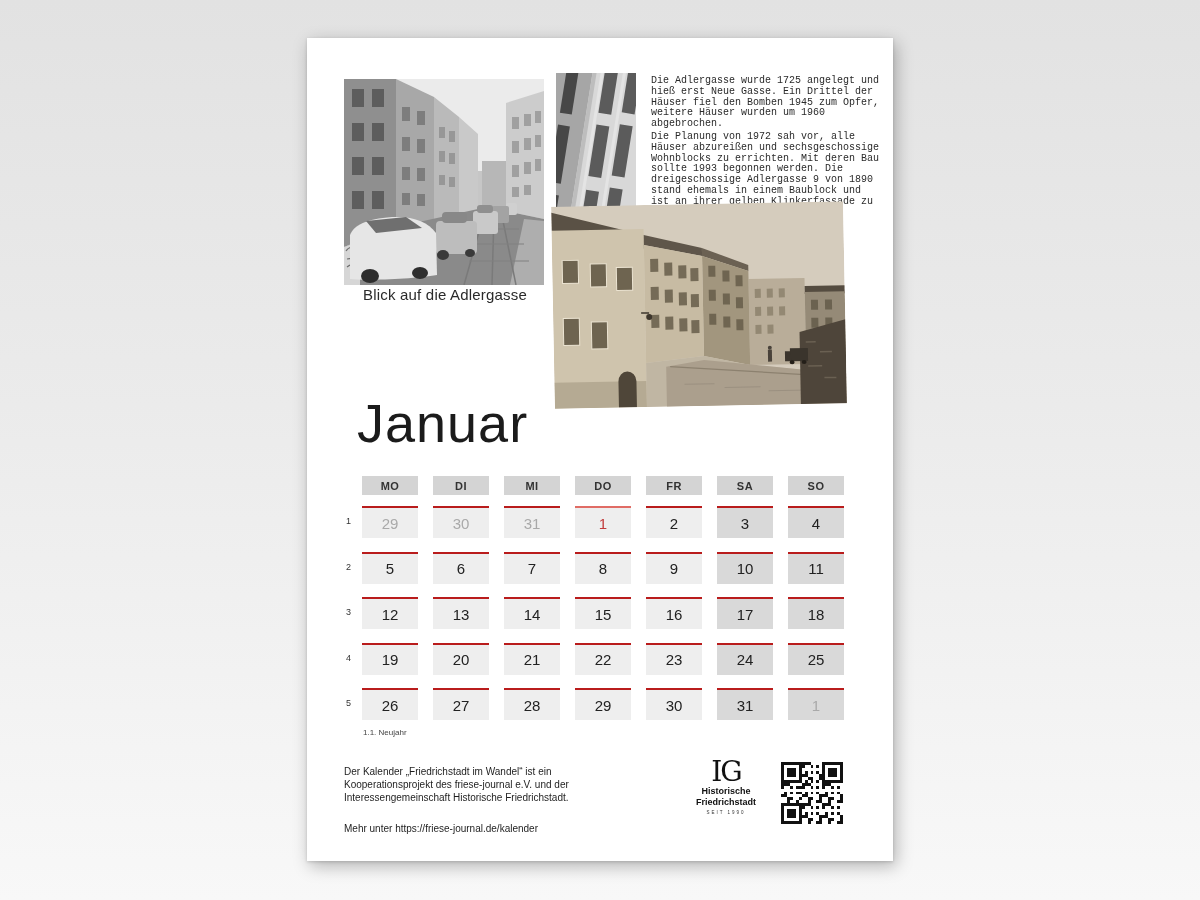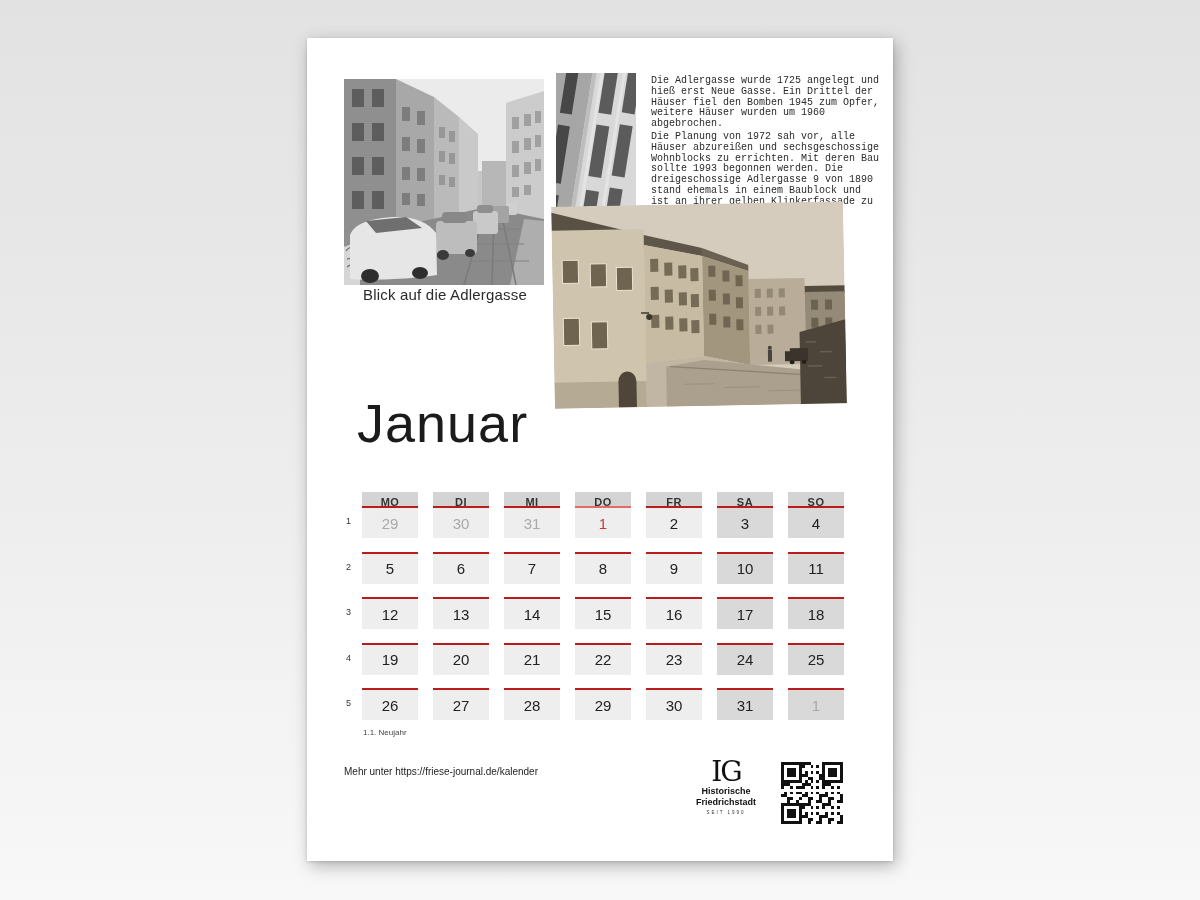--- a/index.html
+++ b/index.html
@@ -16,21 +16,21 @@
   }
   .photo { position:absolute; overflow:hidden; }
   .photo svg { display:block; }
   .photo-a { left:37px; top:41px; width:200px; height:206px; }
   .photo-b { left:249px; top:35px; width:80px; height:186px; }
   .photo-c { left:246px; top:166px; width:292px; height:202px; transform:rotate(-1.1deg); z-index:3; }
   .info-text { position:absolute; left:344px; top:38px; width:232px; font-size:10px; line-height:1.08; color:#2a2a2a;font-family:Liberation Mono, monospace; }
   .info-text p + p { margin-top:2px; }
   .caption { position:absolute; left:56px; top:248px; font-size:15px; color:#2a2a2a; letter-spacing:0.2px; }
   .month-title { position:absolute; left:50px; top:358px; font-size:54px; font-weight:300; letter-spacing:1px; color:#1b1b1b; line-height:1; }
-  .weekday-row { position:absolute; left:55px; top:454px; display:grid; grid-template-columns:repeat(7,56px); column-gap:15px; }
+  .weekday-row { position:absolute; left:55px; top:438px; display:grid; grid-template-columns:repeat(7,56px); column-gap:15px; }
   .wd { height:19px; background:#d4d4d4; display:flex; align-items:center; justify-content:center;
         font-size:11px; font-weight:700; letter-spacing:0.5px; color:#333; }
   .weeks { position:absolute; left:55px; top:468px; display:grid; grid-template-columns:repeat(7,56px);
            column-gap:15px; grid-auto-rows:32px; row-gap:13.5px; }
   .cell { border-top:2px solid #b91c1c; background:#eeeeee; display:flex; align-items:center; justify-content:center;
           font-size:15px; color:#222; }
   .cell.weekend { background:#d9d9d9; }
   .cell.outside { color:#a9a9a9; }
   .cell.holiday { border-top-color:#e06c65; color:#c23b3b; }
   .week-numbers { position:absolute; left:30px; top:468px; width:14px; }
@@ -302,20 +302,21 @@
         <div class="wknum" style="top: 10px;">1</div>
         <div class="wknum" style="top: 55.5px;">2</div>
         <div class="wknum" style="top: 101px;">3</div>
         <div class="wknum" style="top: 146.5px;">4</div>
         <div class="wknum" style="top: 192px;">5</div>
       </div>
 
     <div class="holiday-note">1.1. Neujahr</div>
 
     <div class="credit">
+      <p>Der Kalender „Friedrichstadt im Wandel“ ist ein Kooperationsprojekt des friese-journal e.V. und der Interessengemeinschaft Historische Friedrichstadt.</p>
       <p>Mehr unter https://friese-journal.de/kalender</p>
     </div>
 
 
     <div class="ig-logo">
       <div class="ig-initials">IG</div>
       <div class="ig-line">Historische</div>
       <div class="ig-line">Friedrichstadt</div>
       <div class="ig-est">SEIT 1990</div>
     </div>

